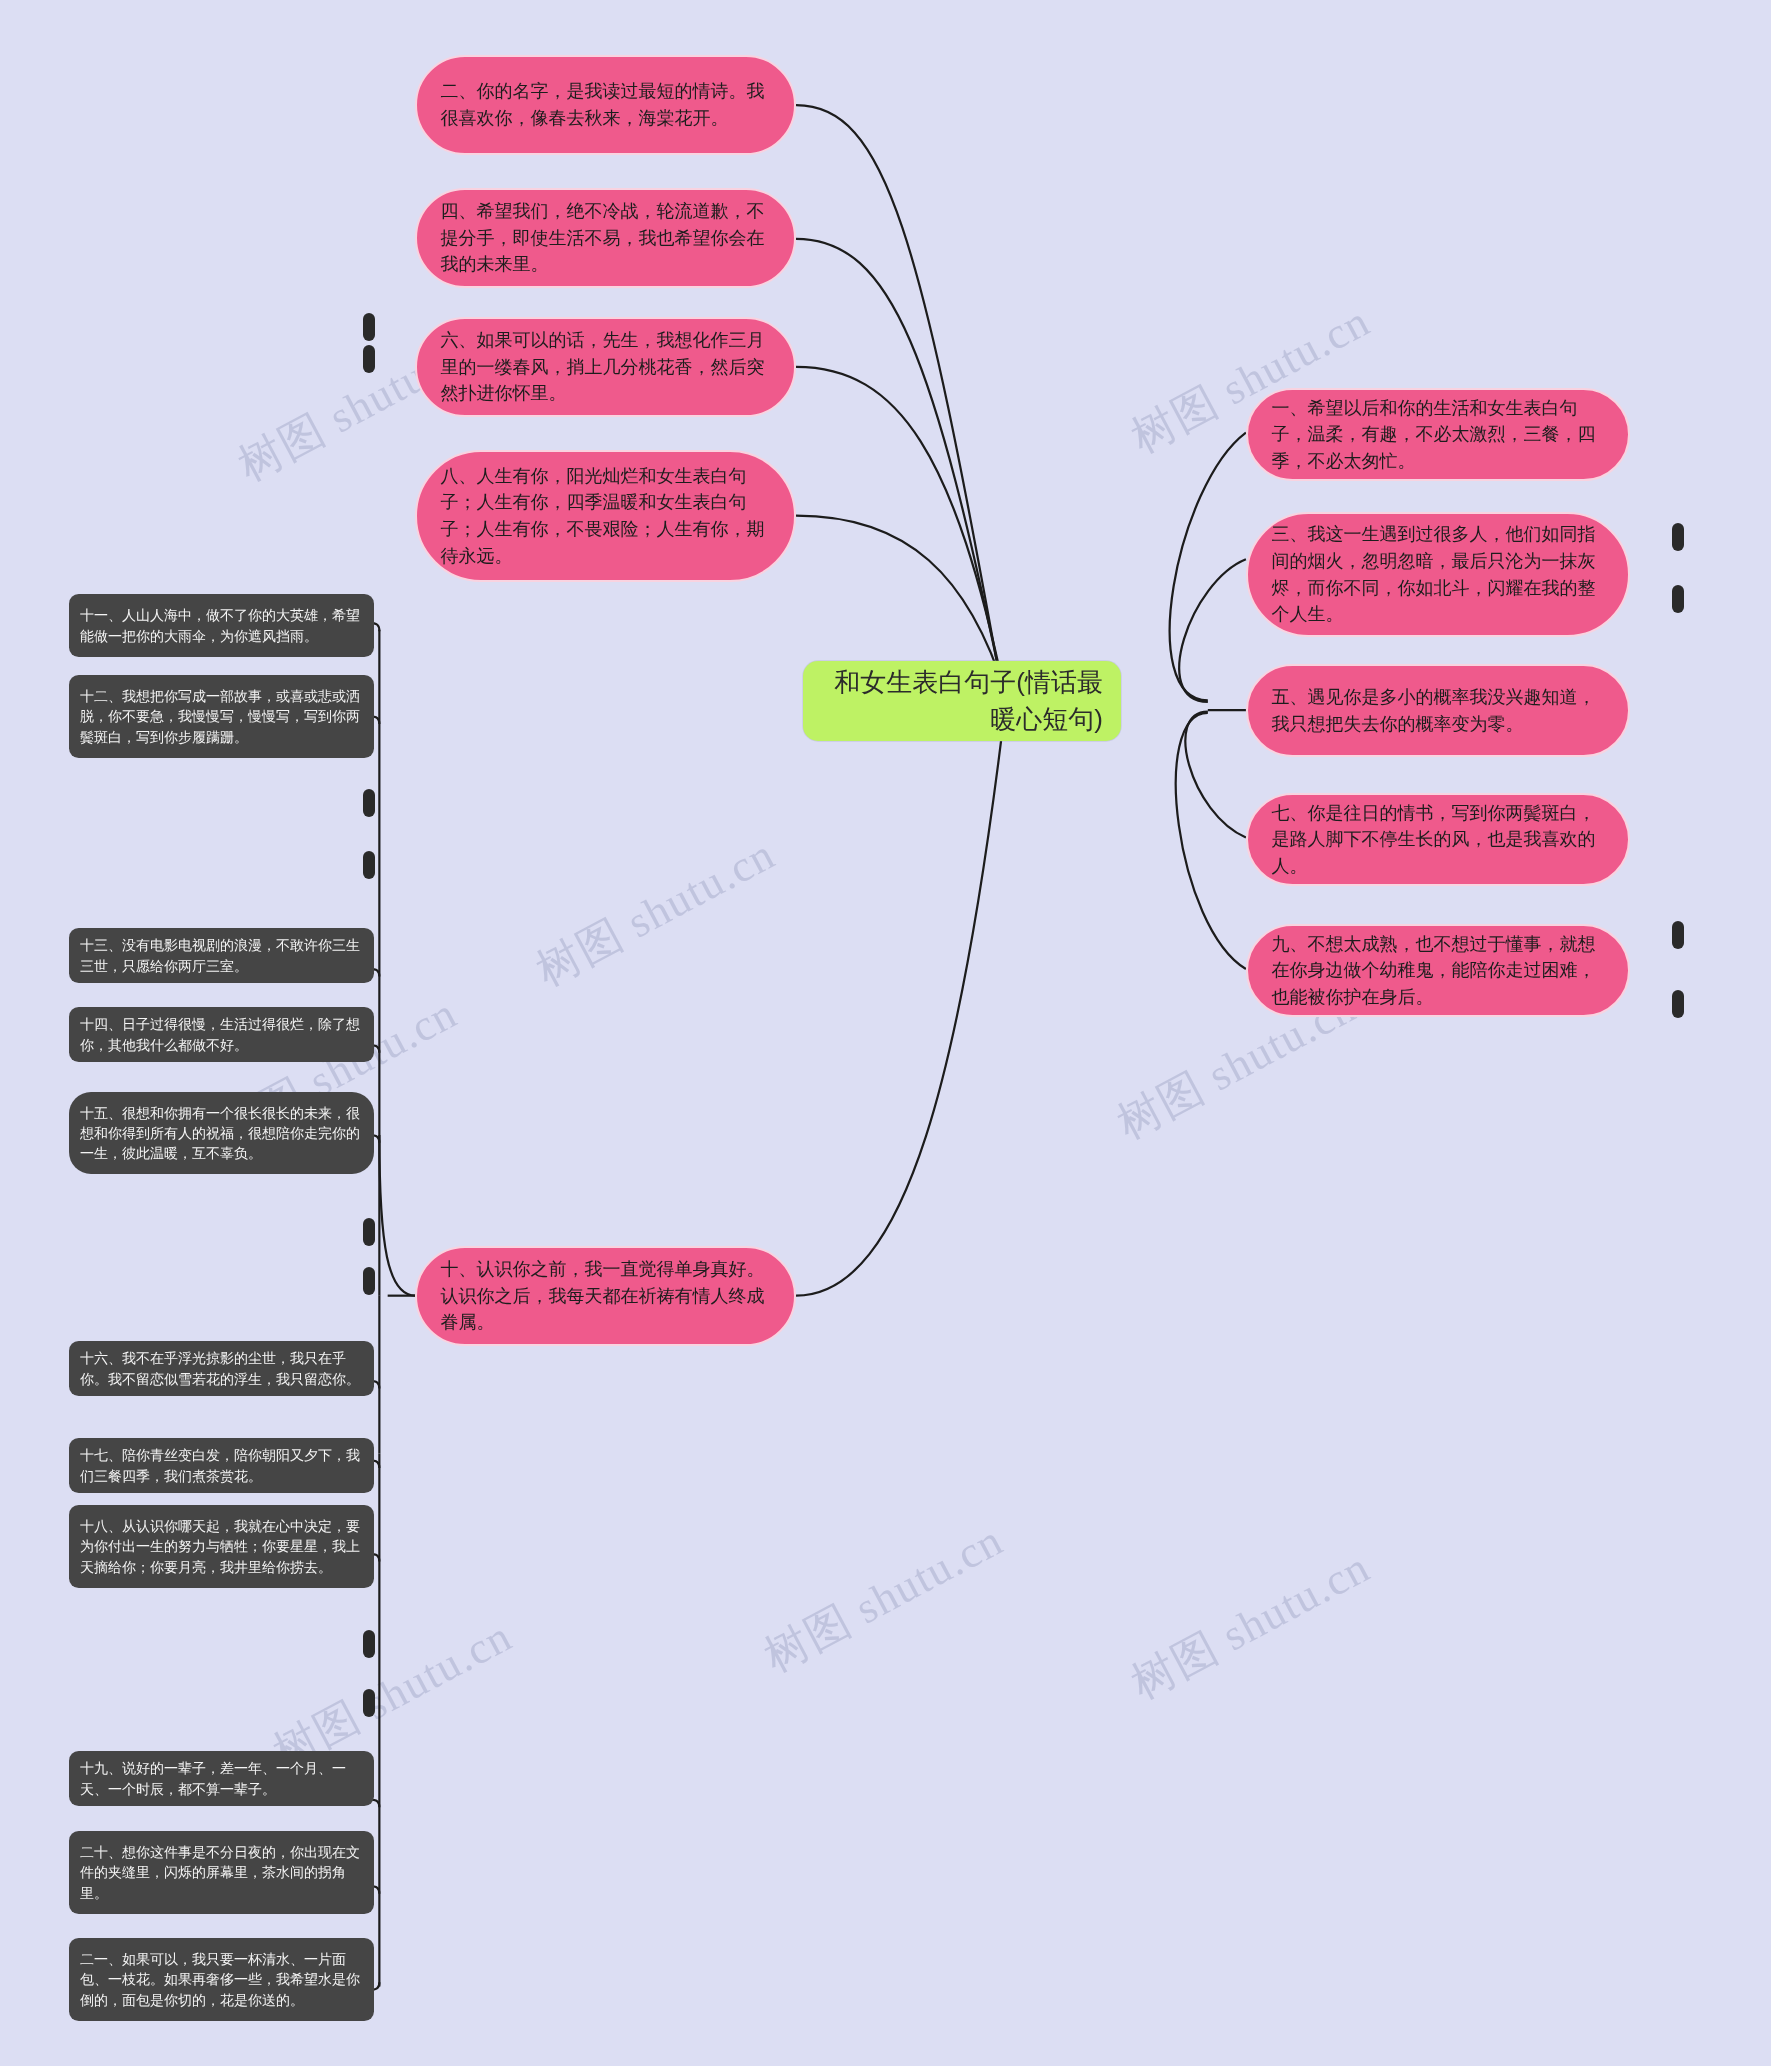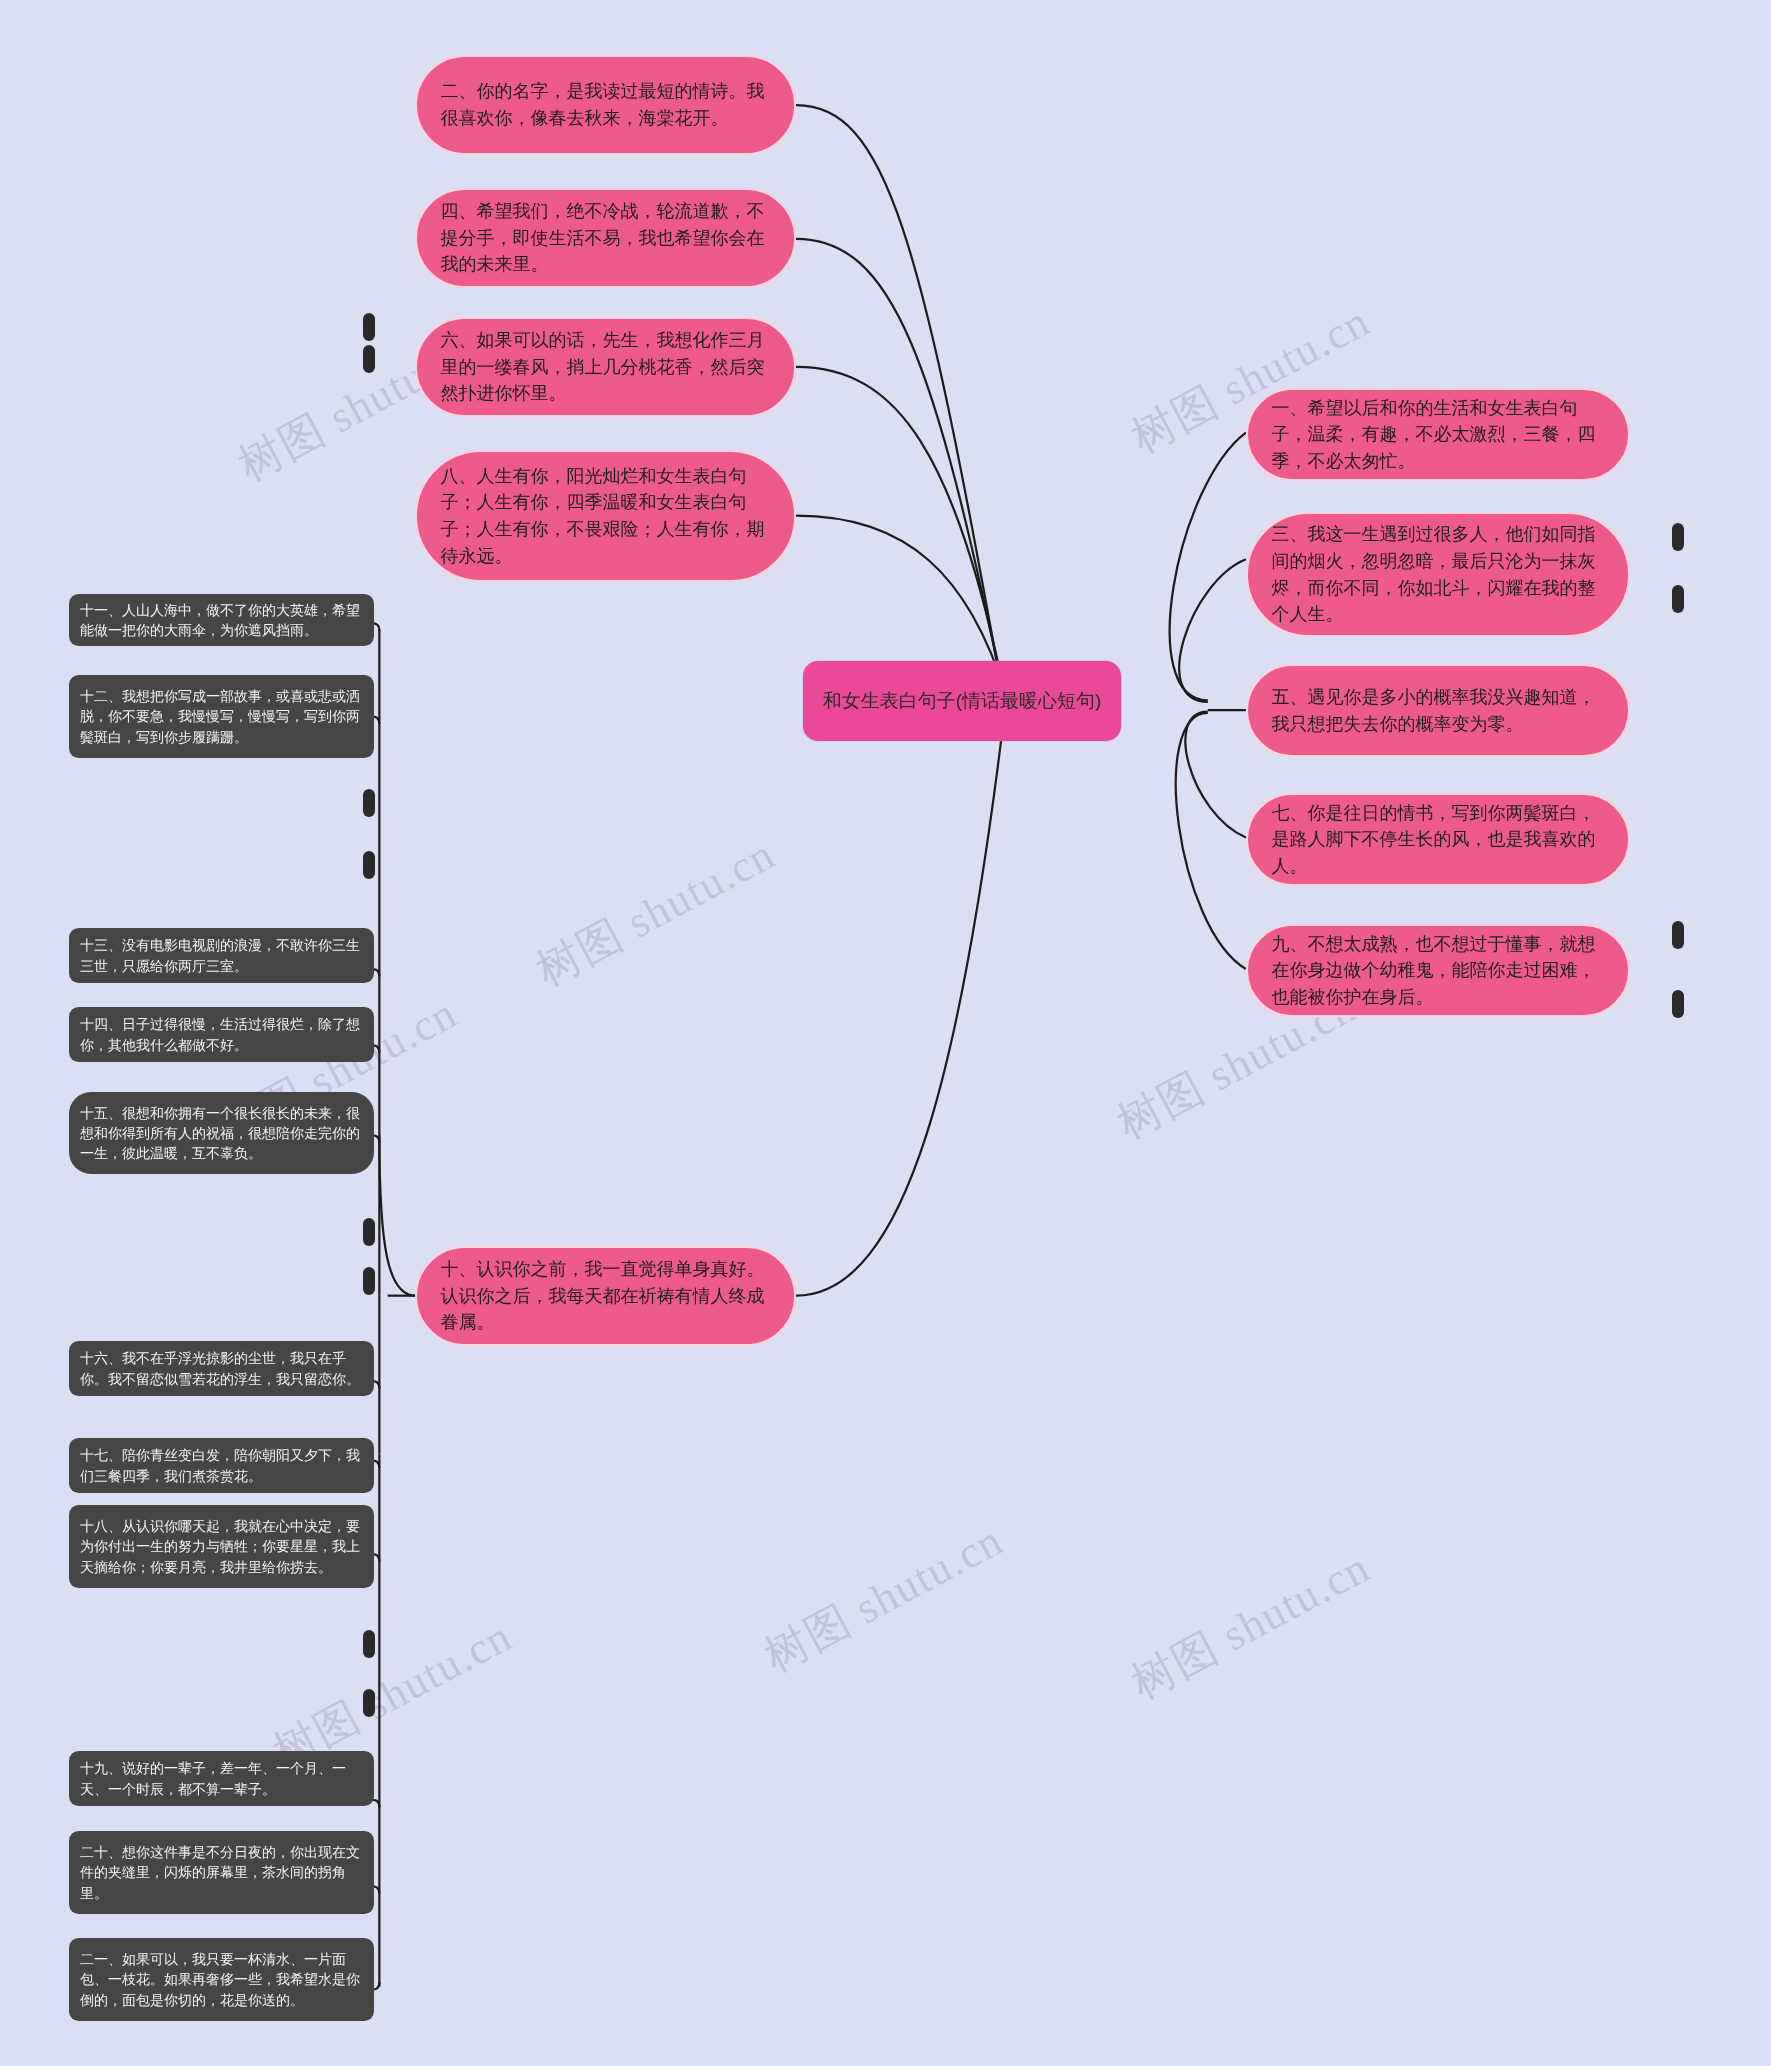--- a/index.html
+++ b/index.html
@@ -15,24 +15,24 @@
   .node{
     position:absolute;
     box-sizing:border-box;
     display:flex;align-items:center;
     white-space:pre-wrap;
     word-break:break-all;
   }
 
   
   .root{
-    background:#ec4899;
+    background:#bef264;
     border-radius:15px;
     color:#2b2b2b;
-    font-size:19px;
+    font-size:26px;
     line-height:1.42;
     text-align:right;
     justify-content:center;
     padding:12.5px 18px;
     box-shadow:0 0 0 0.7px rgba(160,165,195,.35);
   }
 
   
   .pink{
     background:#ef5a8c;
@@ -166,21 +166,21 @@
   </div>
 
   <div class="node pink" style="left:1246px;top:793px;width:384px;height:93px;">
     <span>七、你是往日的情书，写到你两鬓斑白，是路人脚下不停生长的风，也是我喜欢的人。</span>
   </div>
 
   <div class="node pink" style="left:1246px;top:924px;width:384px;height:93px;">
     <span>九、不想太成熟，也不想过于懂事，就想在你身边做个幼稚鬼，能陪你走过困难，也能被你护在身后。</span>
   </div>
 
-  <div class="node dark" style="left:69px;top:594px;width:305px;height:52px;">
+  <div class="node dark" style="left:69px;top:594px;width:305px;height:63px;">
     <span>十一、人山人海中，做不了你的大英雄，希望能做一把你的大雨伞，为你遮风挡雨。</span>
   </div>
 
   <div class="node dark" style="left:69px;top:675px;width:305px;height:83px;">
     <span>十二、我想把你写成一部故事，或喜或悲或洒脱，你不要急，我慢慢写，慢慢写，写到你两鬓斑白，写到你步履蹒跚。</span>
   </div>
 
   <div class="node dark" style="left:69px;top:928px;width:305px;height:55px;">
     <span>十三、没有电影电视剧的浪漫，不敢许你三生三世，只愿给你两厅三室。</span>
   </div>

